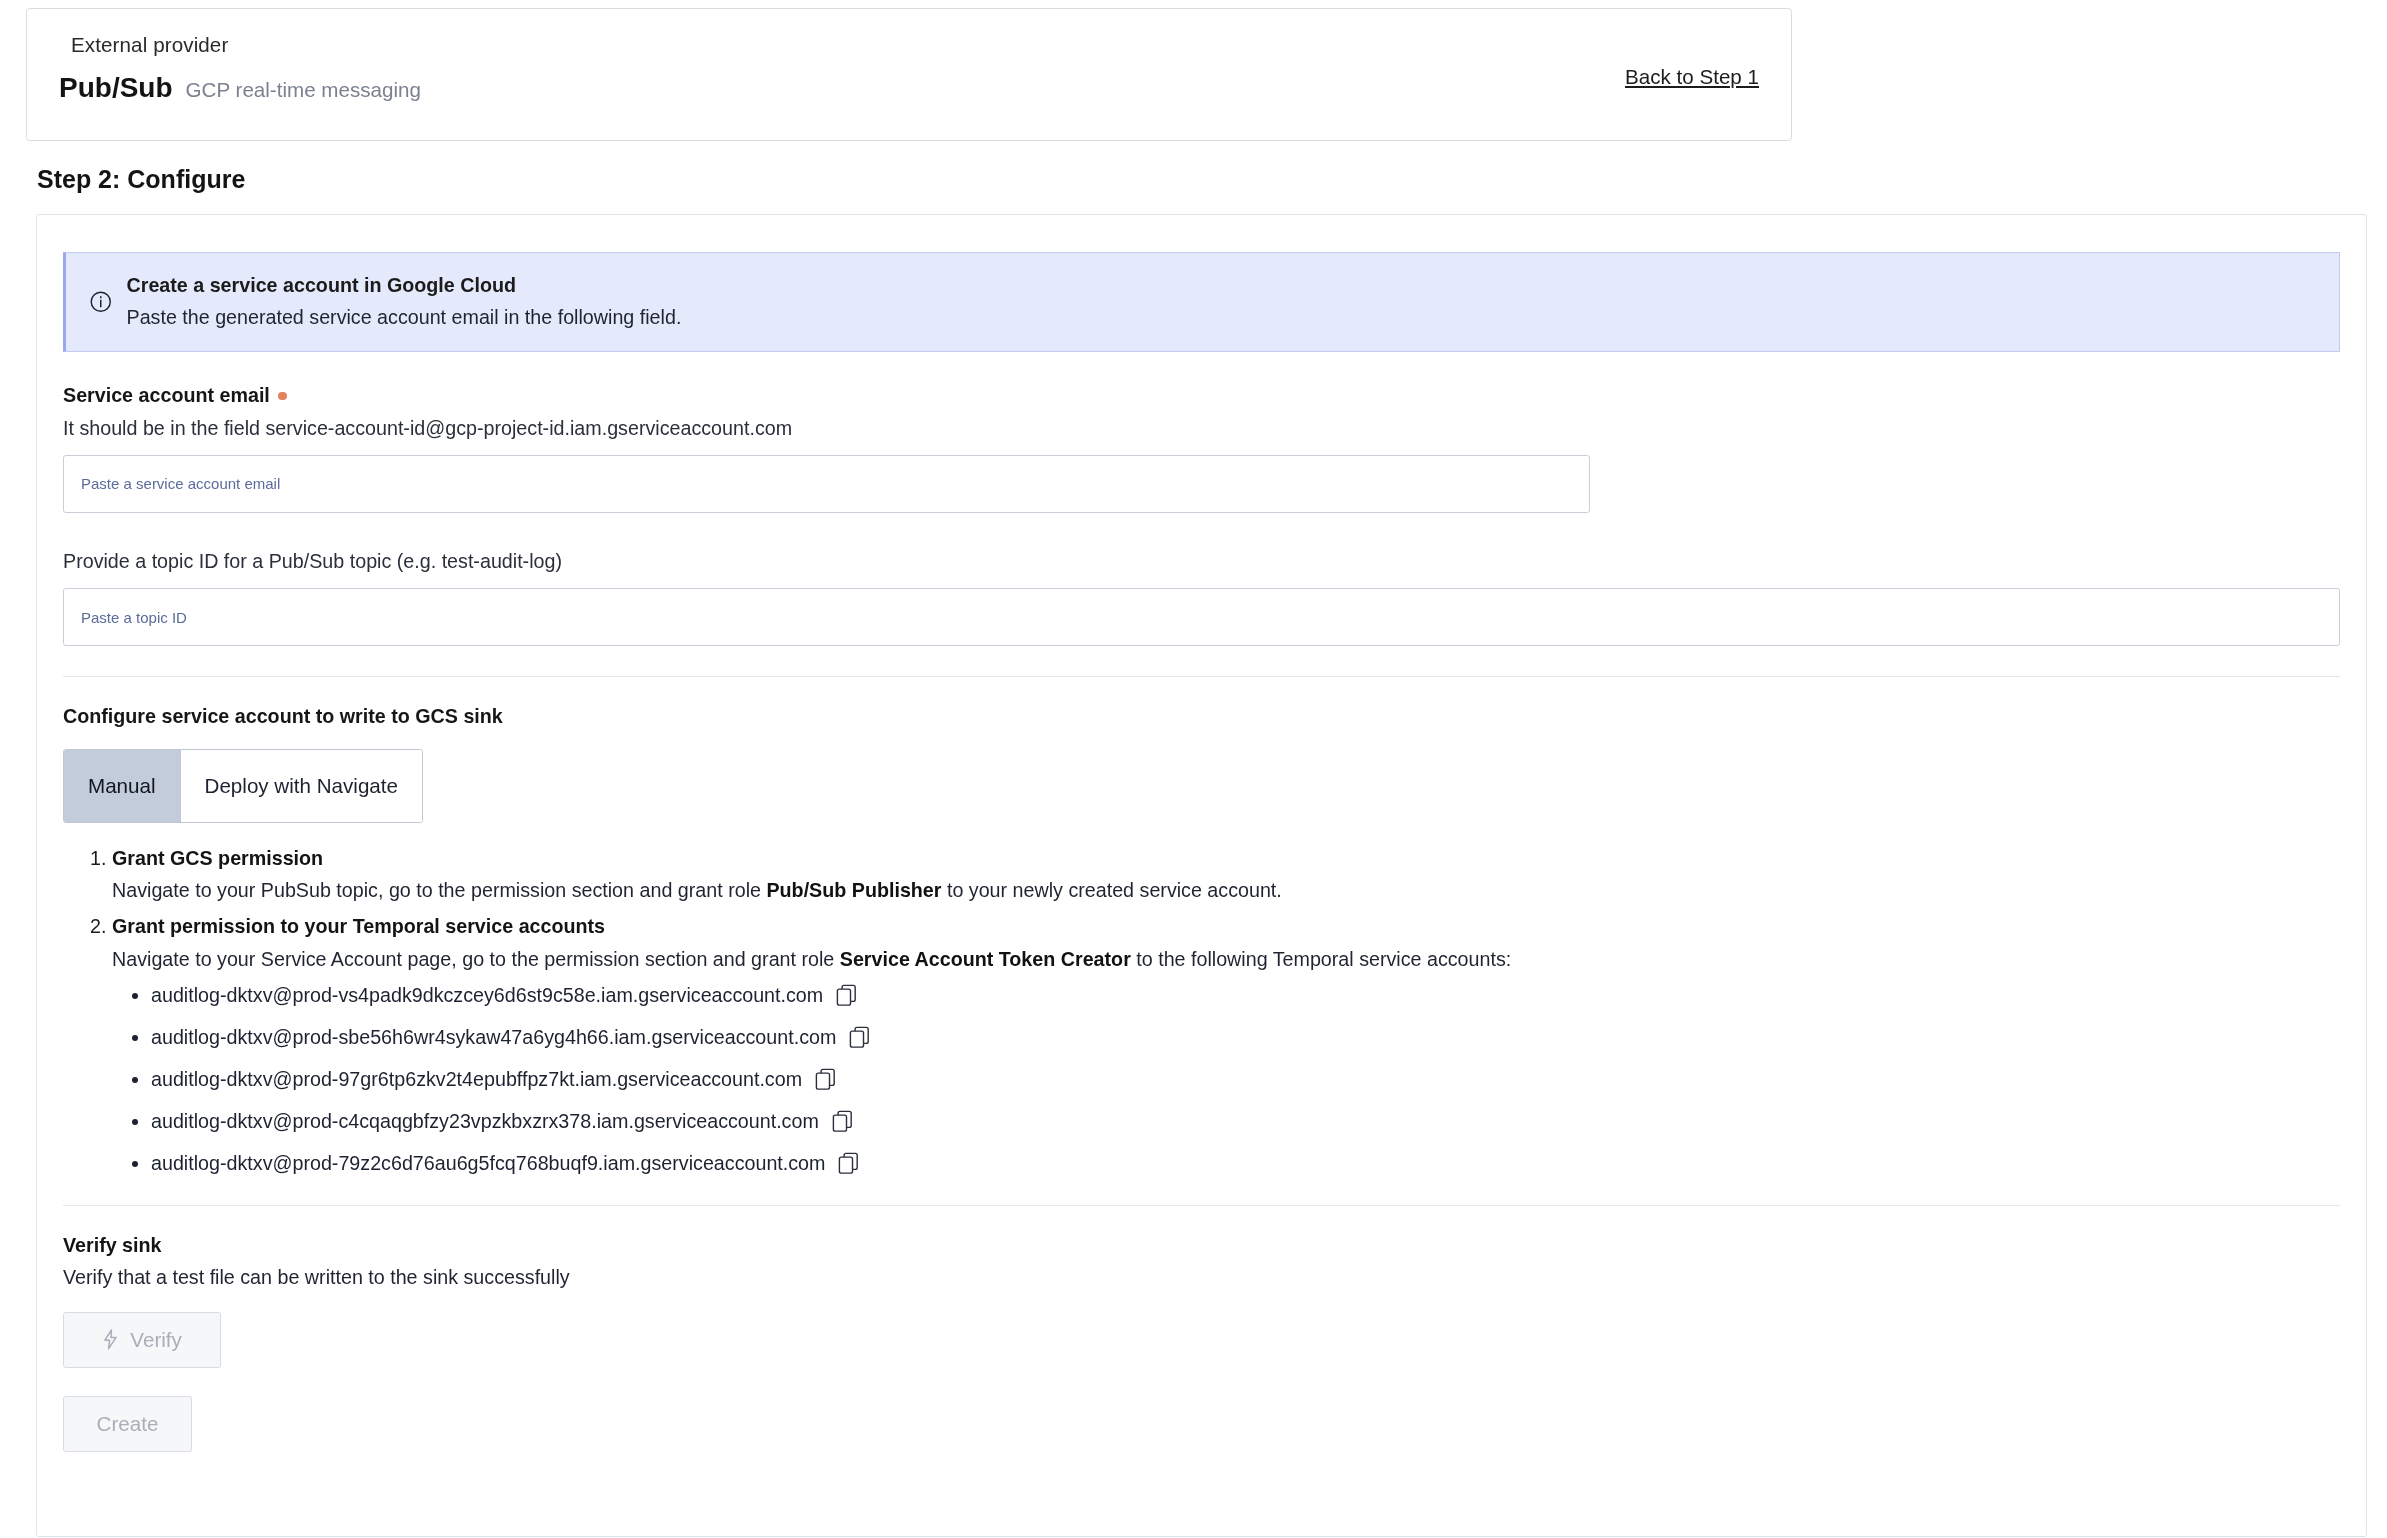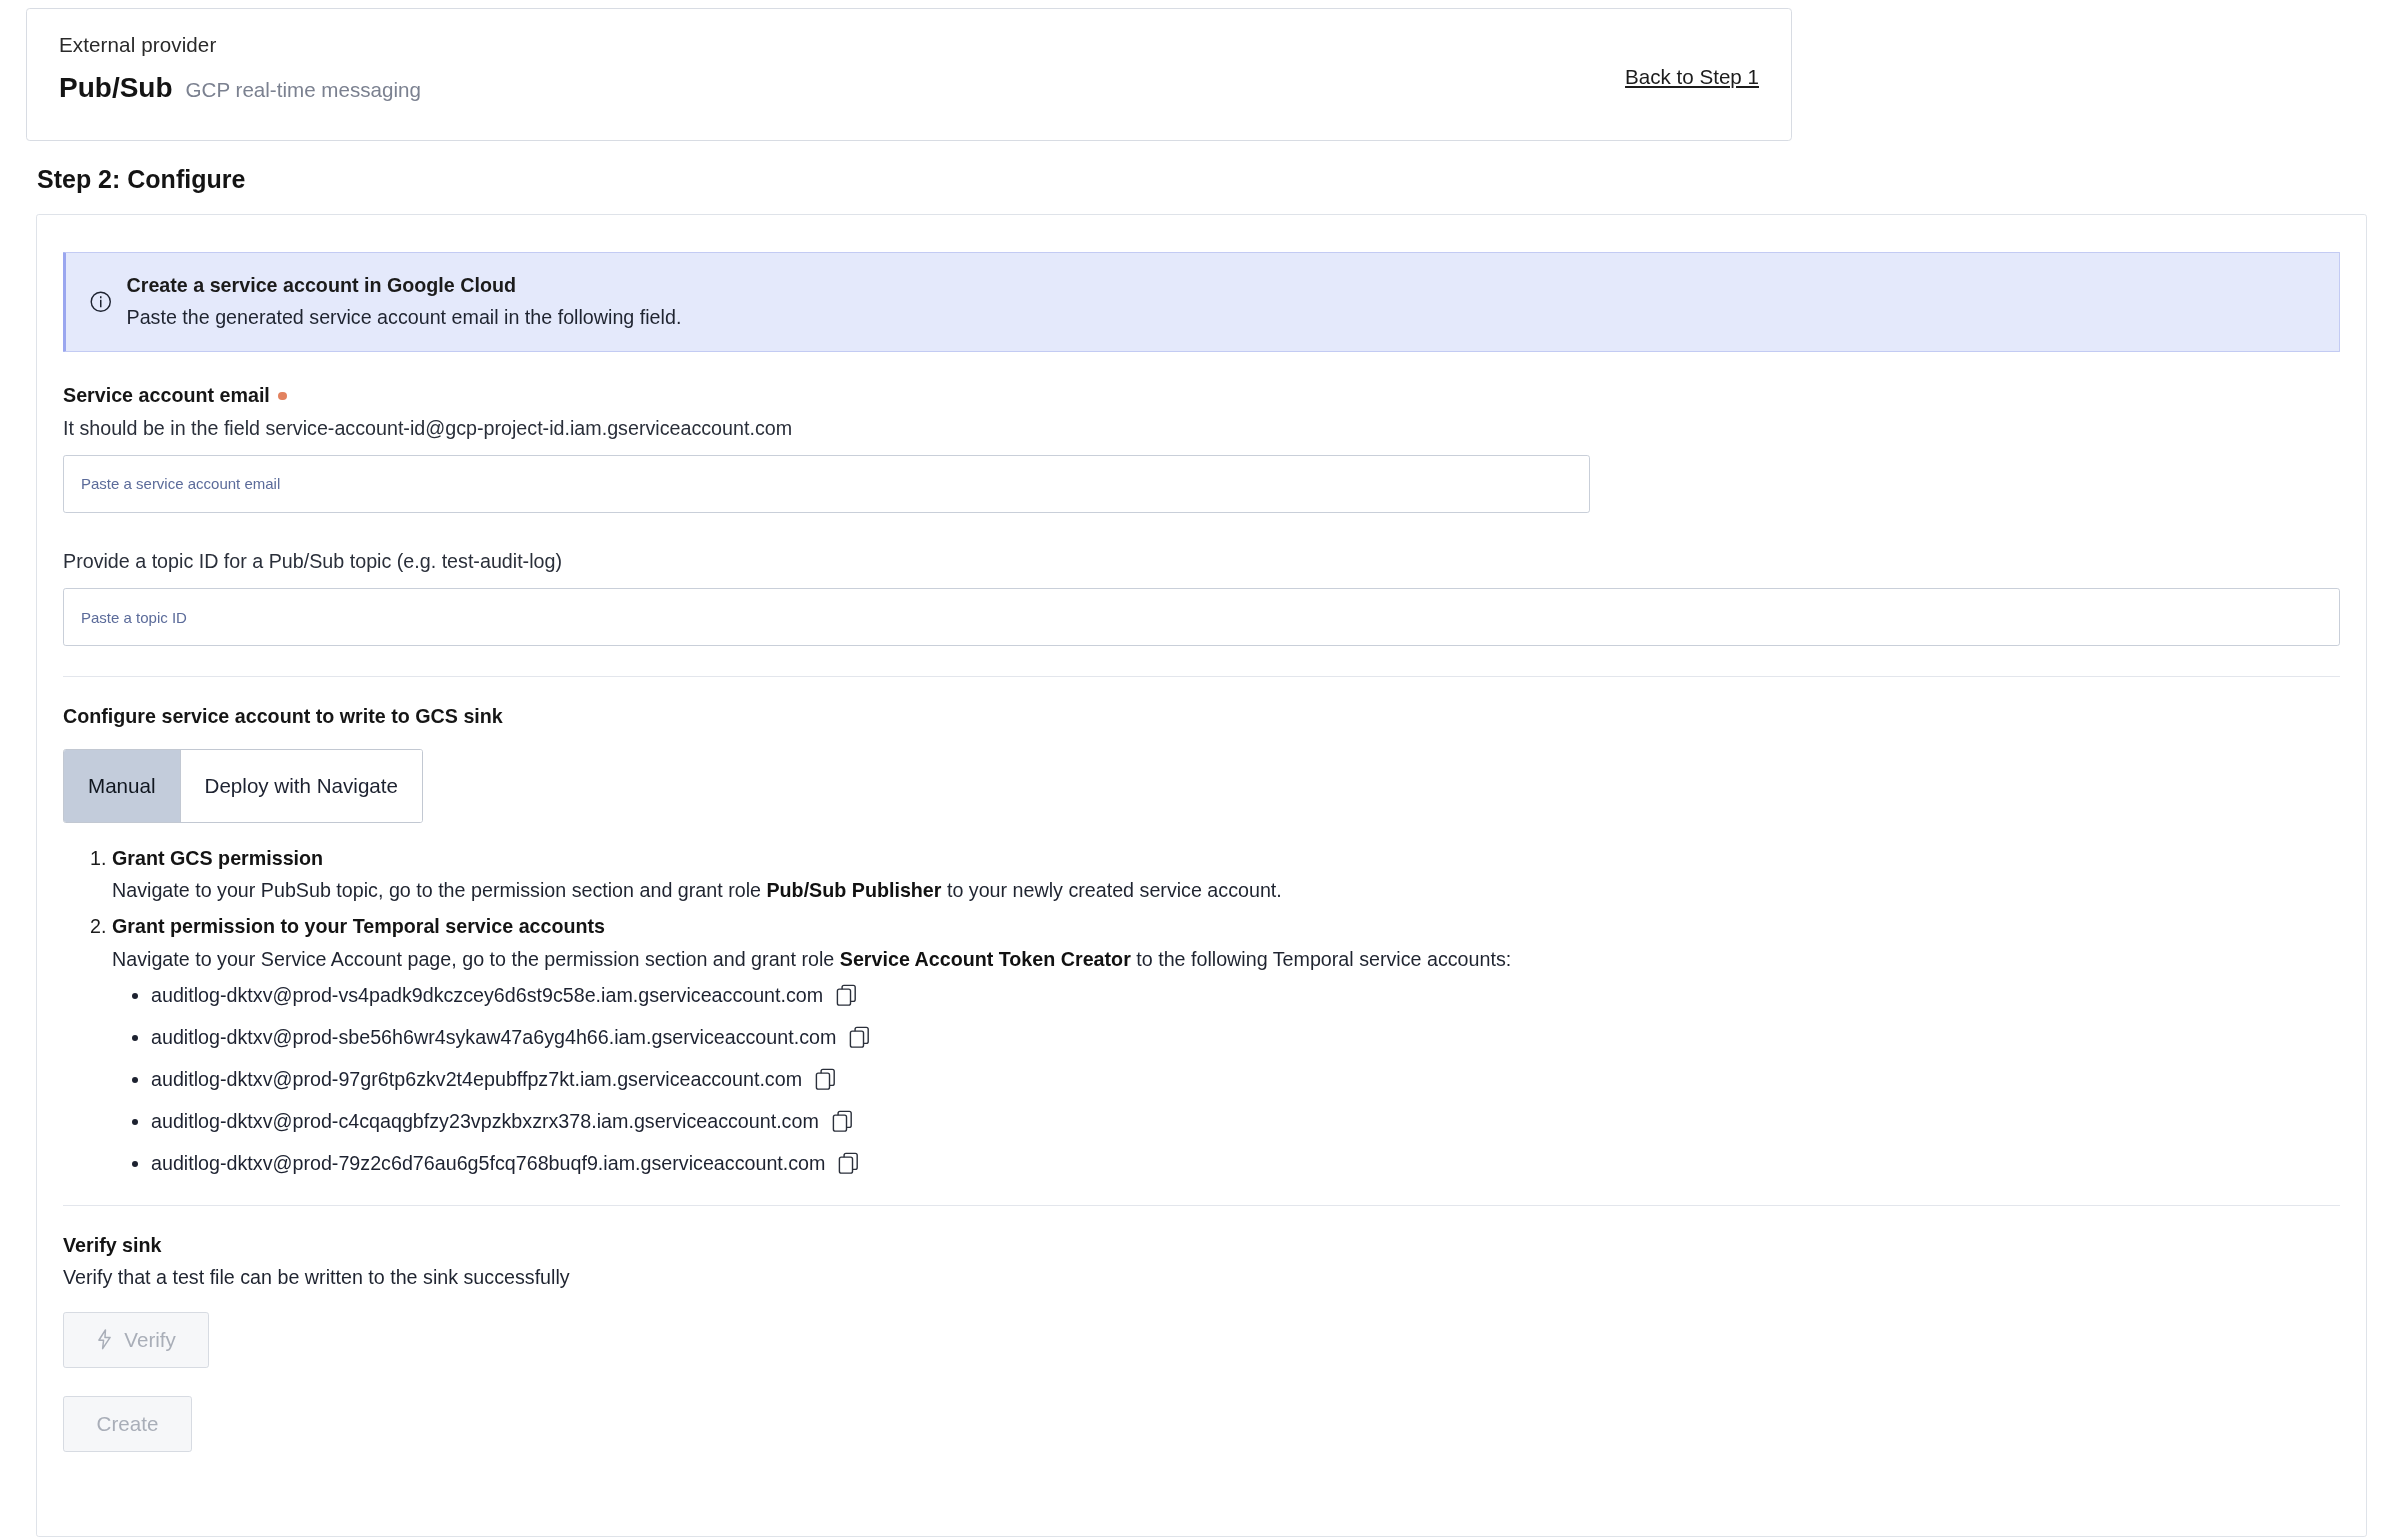--- a/index.html
+++ b/index.html
@@ -26,20 +26,21 @@
     height: 133px;
     border: 0.9px solid #d8dce3;
     border-radius: 3.7px;
     background: #ffffff;
     padding: 24px 32px 0 32px;
   }
   .provider-eyebrow {
     font-size: 20.6px;
     color: #2a2a2a;
     letter-spacing: 0.1px;
+    margin-left: 12px;
   }
   .provider-name-row {
     display: flex;
     align-items: baseline;
     gap: 13px;
     margin-top: 15px;
   }
   .provider-name {
     font-size: 28px;
     font-weight: bold;
@@ -244,21 +245,21 @@
     background: #f6f7f9;
     color: #a9aeb8;
     font-size: 20.6px;
     display: inline-flex;
     align-items: center;
     justify-content: center;
     gap: 11.2px;
     padding: 0 24px;
     cursor: default;
   }
-  .btn-verify { width: 146px; }
+  .btn-verify { width: 158px; }
   .btn-create { width: 129px; }
   .bolt-icon { width: 17px; height: 20.6px; }
   .bolt-icon svg { display: block; }
 </style>
 </head>
 <body>
 
 <div class="provider-card">
   <div class="provider-eyebrow">External provider</div>
   <div class="provider-name-row">

